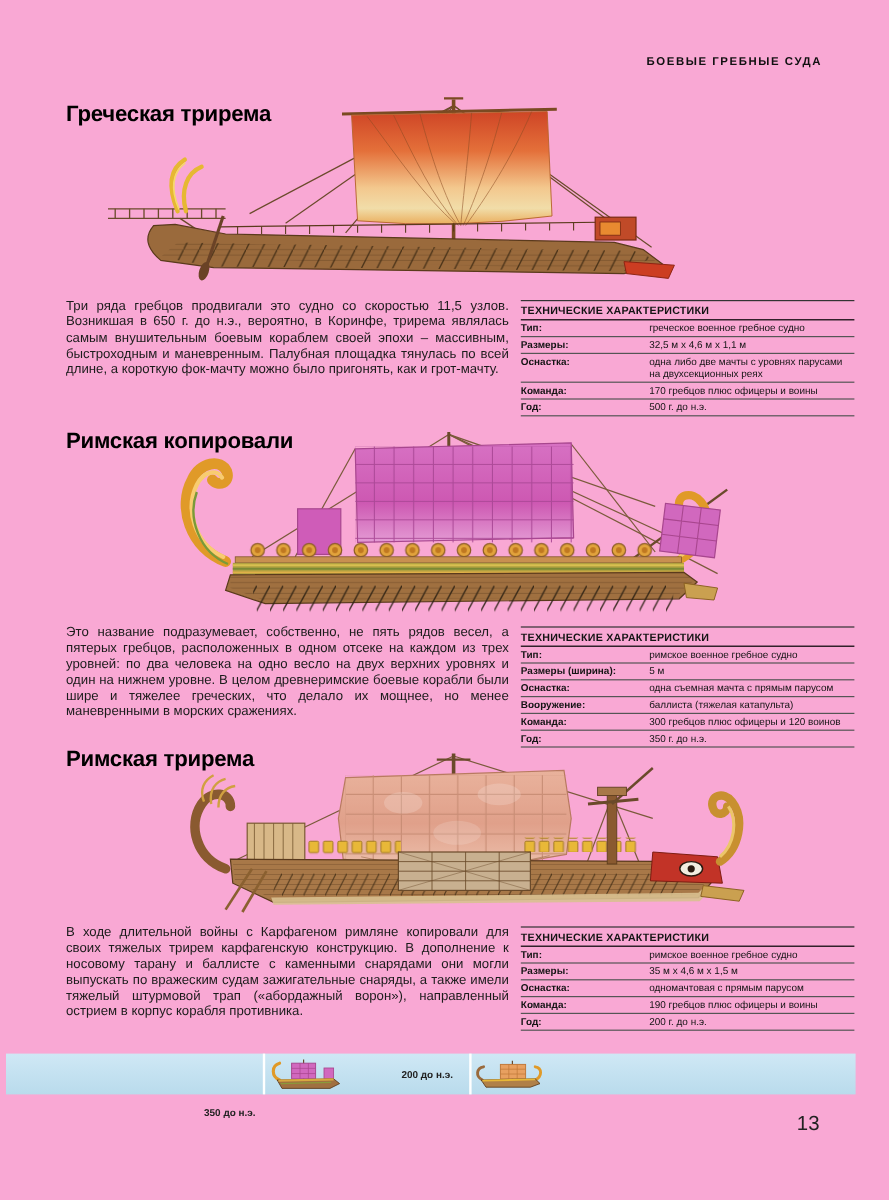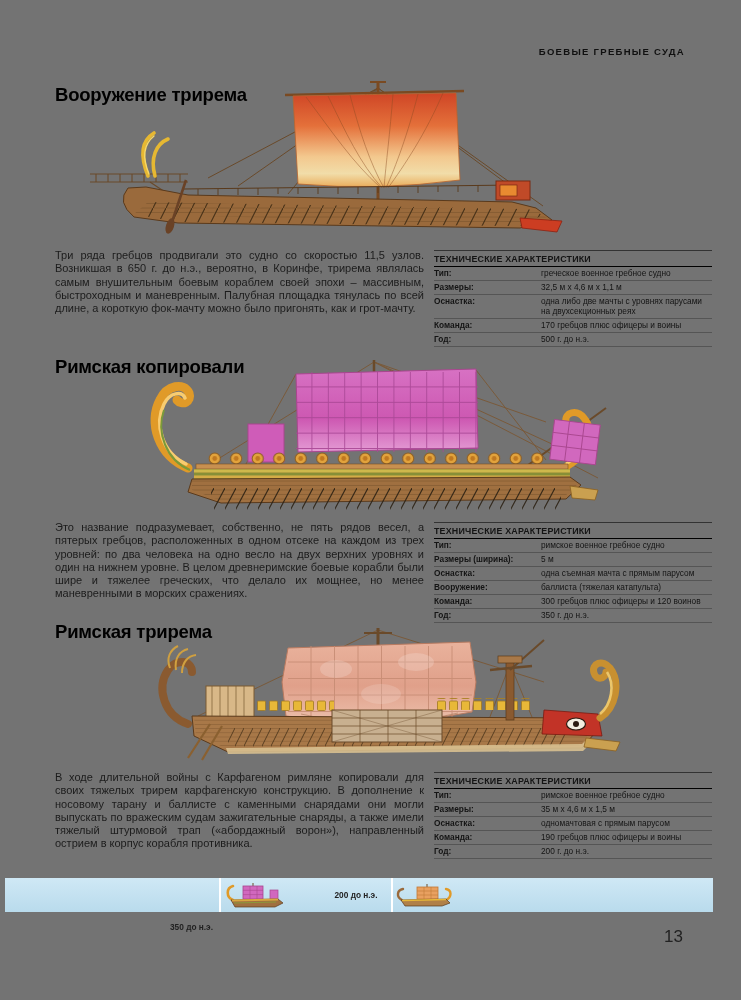--- a/index.html
+++ b/index.html
@@ -1,16 +1,16 @@
 <!DOCTYPE html>
 <html><head>
 <meta charset="utf-8">
 <style>
   html,body{margin:0;padding:0;background:#e9e9e9;}
-  .page{position:relative;width:741px;height:1000px;background:#737373;
+  .page{position:relative;width:741px;height:1000px;background:#f9a8d4;
         font-family:"Liberation Sans",sans-serif;overflow:hidden;margin:0 auto;}
 
   .kicker{position:absolute;top:46px;right:56px;font-size:9.5px;font-weight:700;
           letter-spacing:1.3px;color:#101010;white-space:nowrap;}
 
   .section-title{position:absolute;left:55px;font-size:18.5px;font-weight:700;
                  color:#000;letter-spacing:-0.2px;white-space:nowrap;}
   .t1{top:84px;} .t2{top:356px;} .t3{top:621px;}
 
   .para{position:absolute;left:55px;width:369px;font-size:11px;line-height:13.3px;
@@ -43,21 +43,21 @@
 
   .page-num{position:absolute;top:927px;left:664px;font-size:17px;color:#222;}
 </style>
 </head>
 <body>
 
 <div class="page">
 
   <div class="kicker">БОЕВЫЕ ГРЕБНЫЕ СУДА</div>
 
-  <div class="section-title t1">Вооружение трирема</div>
+  <div class="section-title t1">Греческая трирема</div>
 
   <svg class="illu i1" width="475" height="160" viewBox="0 0 475 160">
     <defs>
       <linearGradient id="g1-sail" x1="0" y1="0" x2="0" y2="1">
         <stop offset="0" stop-color="#cf4526"></stop>
         <stop offset="0.35" stop-color="#e4703a"></stop>
         <stop offset="0.68" stop-color="#f3c88e"></stop>
         <stop offset="0.86" stop-color="#f1dda9"></stop>
         <stop offset="1" stop-color="#eaae5e"></stop>
       </linearGradient>

